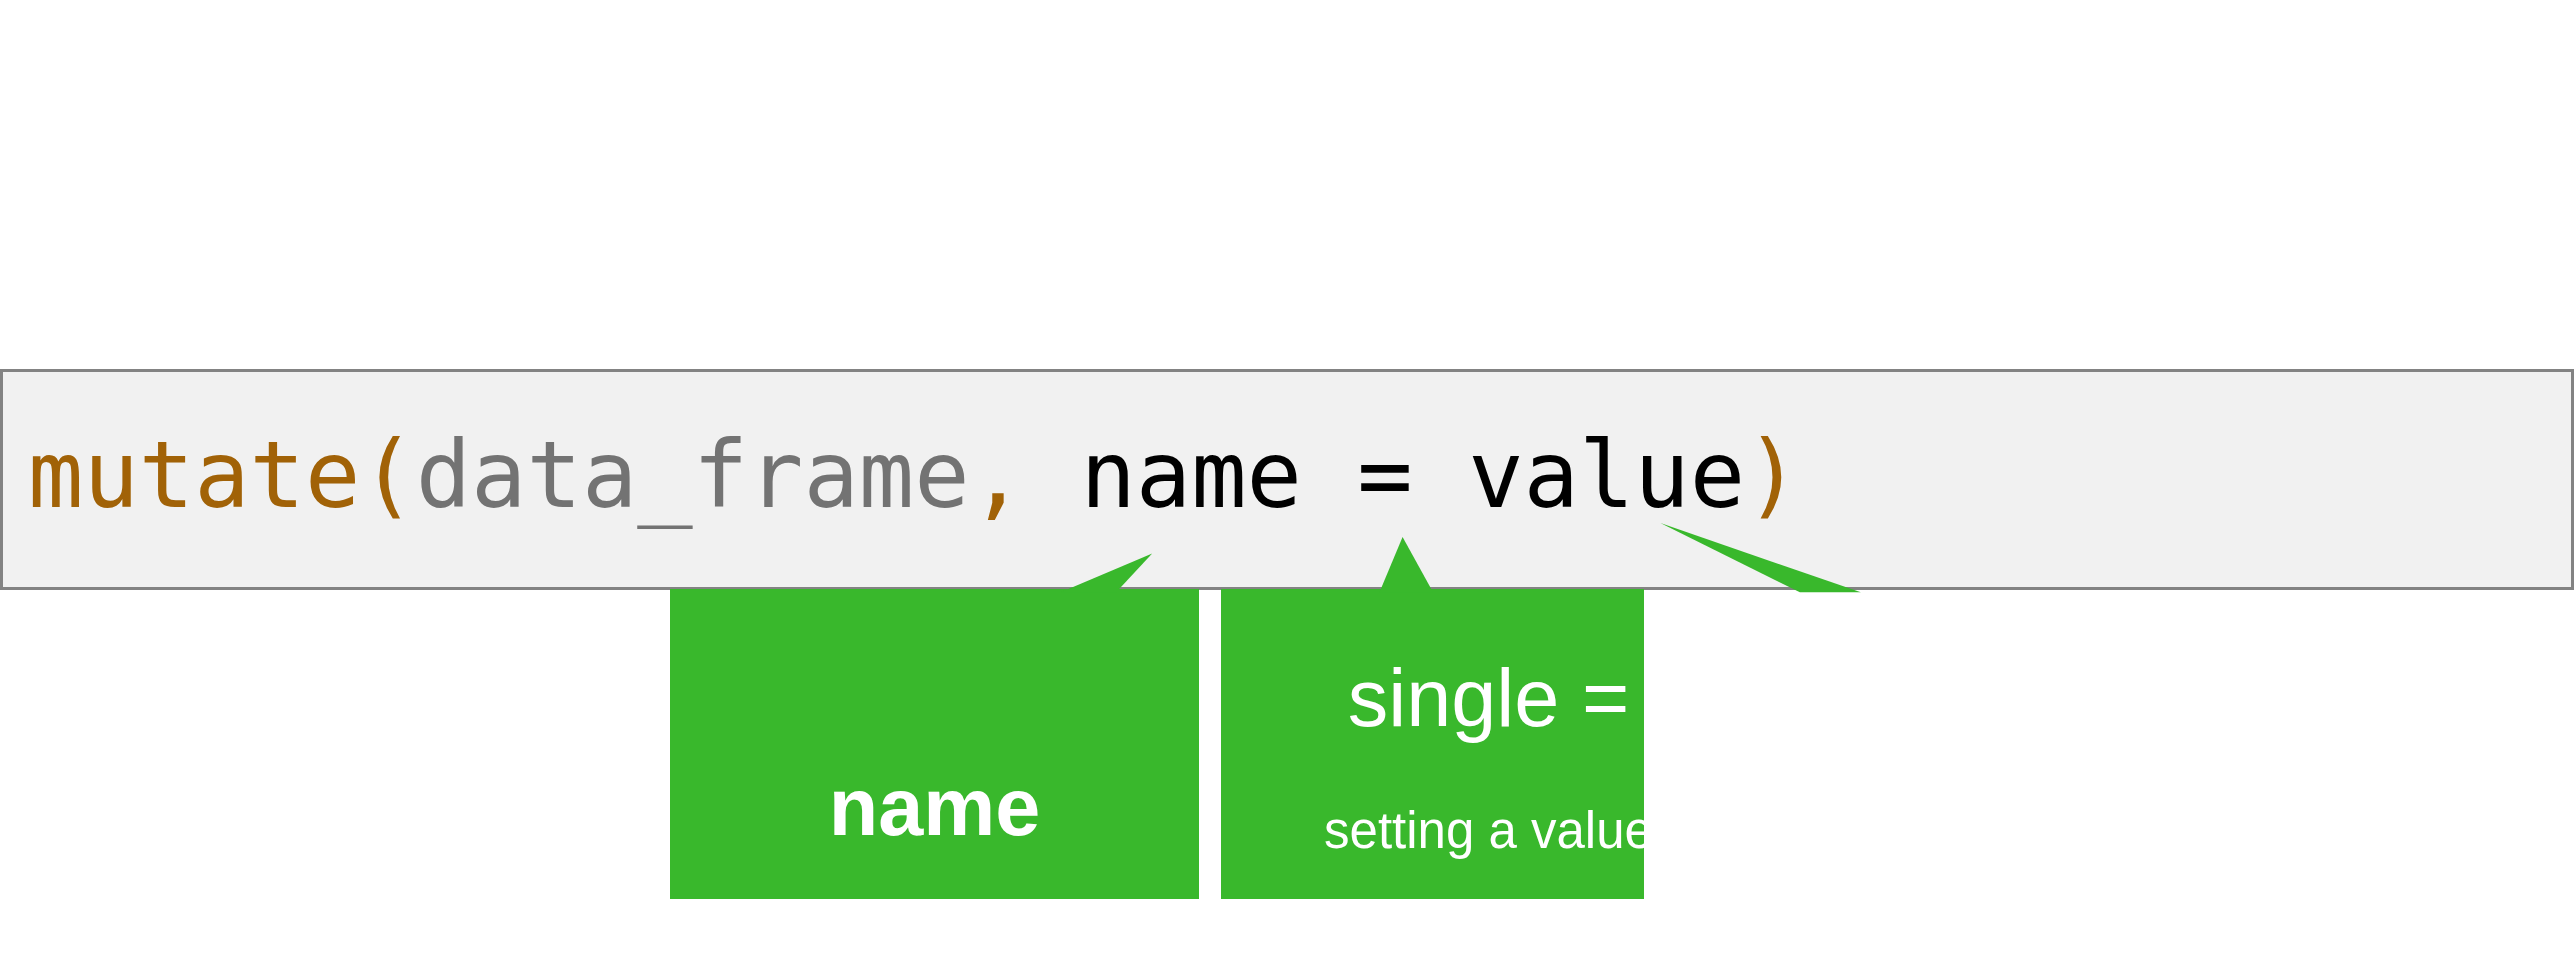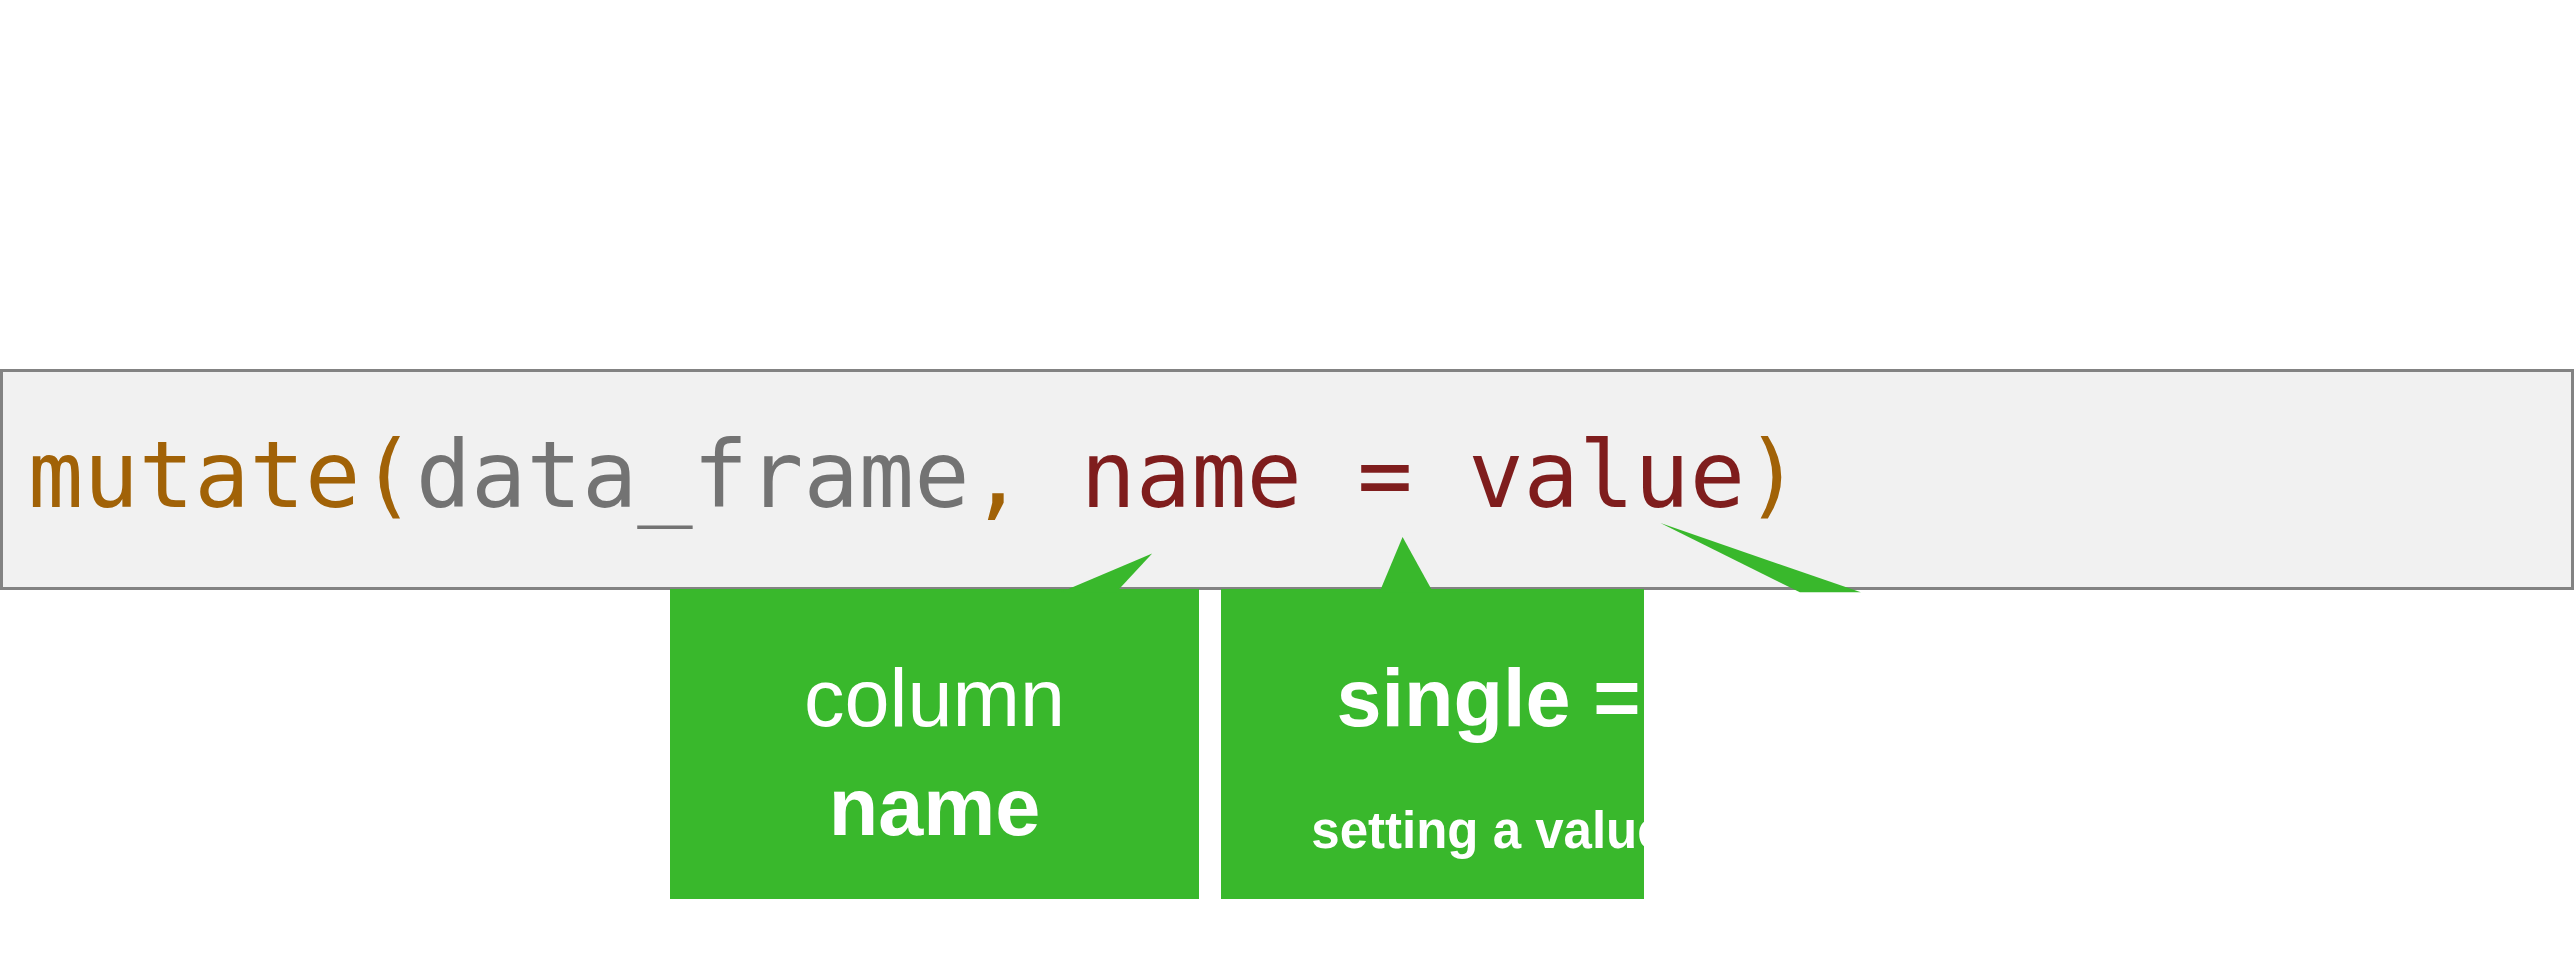--- a/index.html
+++ b/index.html
@@ -34,38 +34,38 @@
     left: 28px;
     top: 430px;
     font-family: "DejaVu Sans Mono", monospace;
     font-size: 92px;
     line-height: 92px;
     white-space: pre;
     z-index: 2;
   }
   .tok-black { color: #a16207; }
   .tok-blue  { color: #737373; }
-  .tok-sage  { color: #7f1d1d; }
+  .tok-sage  { color: #000000; }
   
   .callout {
     position: absolute;
     background: #39b82c;
     z-index: 3;
   }
   .callout .line {
     position: absolute;
     text-align: center;
     color: #ffffff;
     white-space: pre;
   }
   #callout-column-name { left: 670px; top: 589px; width: 529px; height: 310px; }
   #callout-column-name .l1 { left: 0; top: 69px;  width: 529px; font-size: 81px; line-height: 81px; }
   #callout-column-name .l2 { left: 0; top: 178px; width: 529px; font-size: 81px; line-height: 81px; font-weight: bold; }
 
-  #callout-single-equals { left: 1221px; top: 589px; width: 423px; height: 310px; font-weight: bold; }
+  #callout-single-equals { left: 1221px; top: 589px; width: 423px; height: 310px; }
   #callout-single-equals .l1 { left: 56px; top: 69px;  width: 423px; font-size: 81px; line-height: 81px; }
   #callout-single-equals .l2 { left: 56px; top: 205px; width: 423px; font-size: 51px; line-height: 51px; margin-top: 11px; }
 
   #callout-calculation { left: 1645px; top: 589px; width: 881px; height: 318px; }
   #callout-calculation .l1 { left: 63px; top: 84px;  width: 881px; font-size: 83px; line-height: 83px; }
   #callout-calculation .l2 { left: 63px; top: 215px; width: 881px; font-size: 51px; line-height: 51px; }
 
   
   .pointer-overlay {
     position: absolute;
@@ -81,21 +81,20 @@
 </head>
 <body>
 
 <div class="stage">
 
   <div class="code-box"></div>
 
   <div class="code-line"><span class="tok-black">mutate(</span><span class="tok-blue">data_frame</span><span class="tok-black">, </span><span class="tok-sage">name = value</span><span class="tok-black">)</span></div>
 
   <div class="callout" id="callout-column-name">
-    <div class="line l1">column</div>
     <div class="line l2">name</div>
   </div>
 
   <div class="callout" id="callout-single-equals">
     <div class="line l1">single =</div>
     <div class="line l2">setting a value</div>
   </div>
 
 
   <svg class="pointer-overlay" viewBox="0 0 2788 1041">

